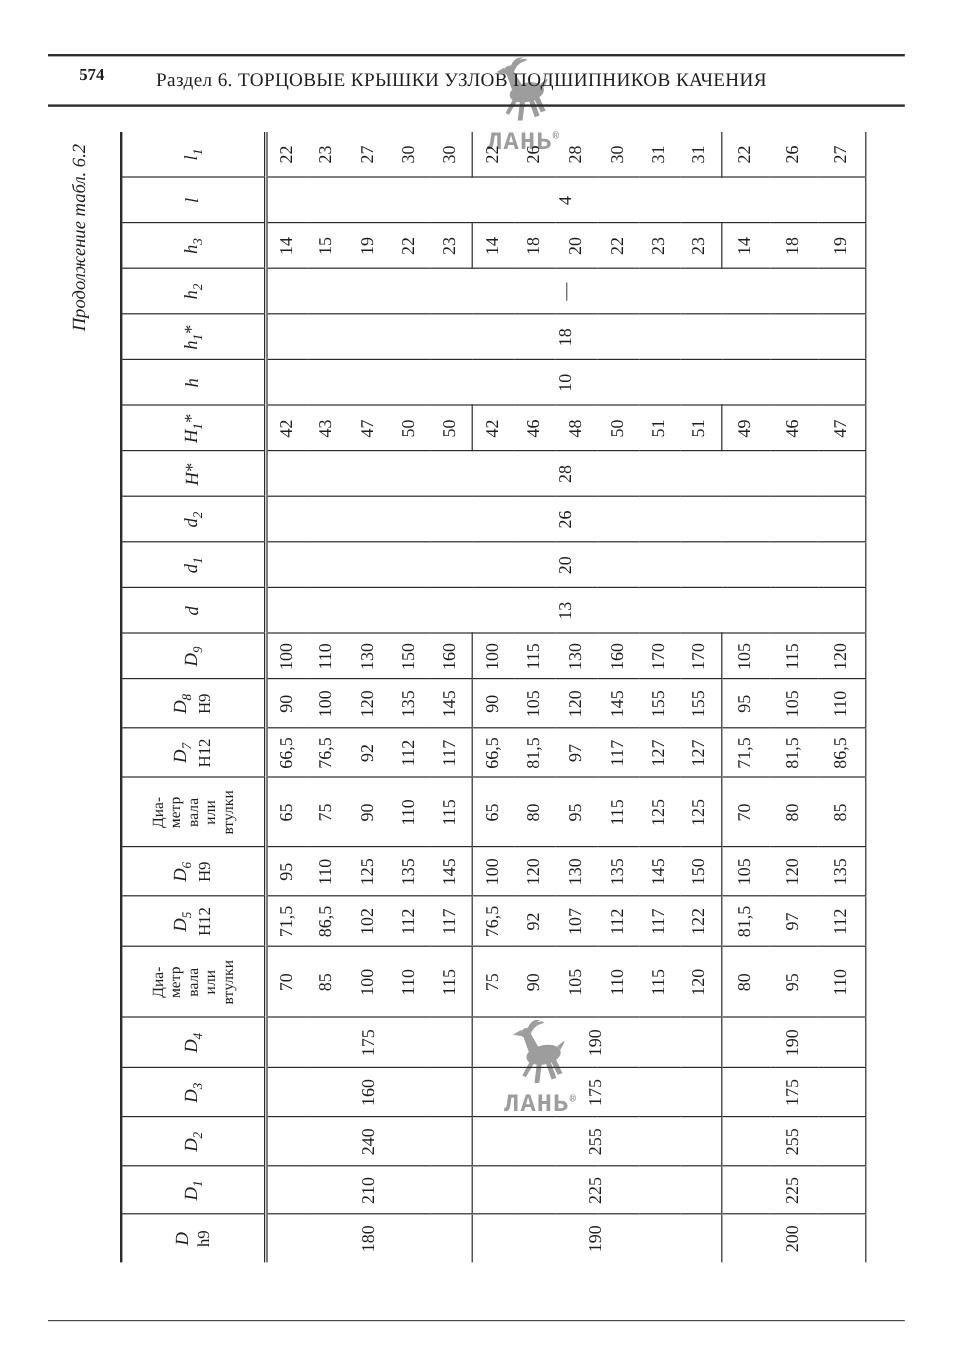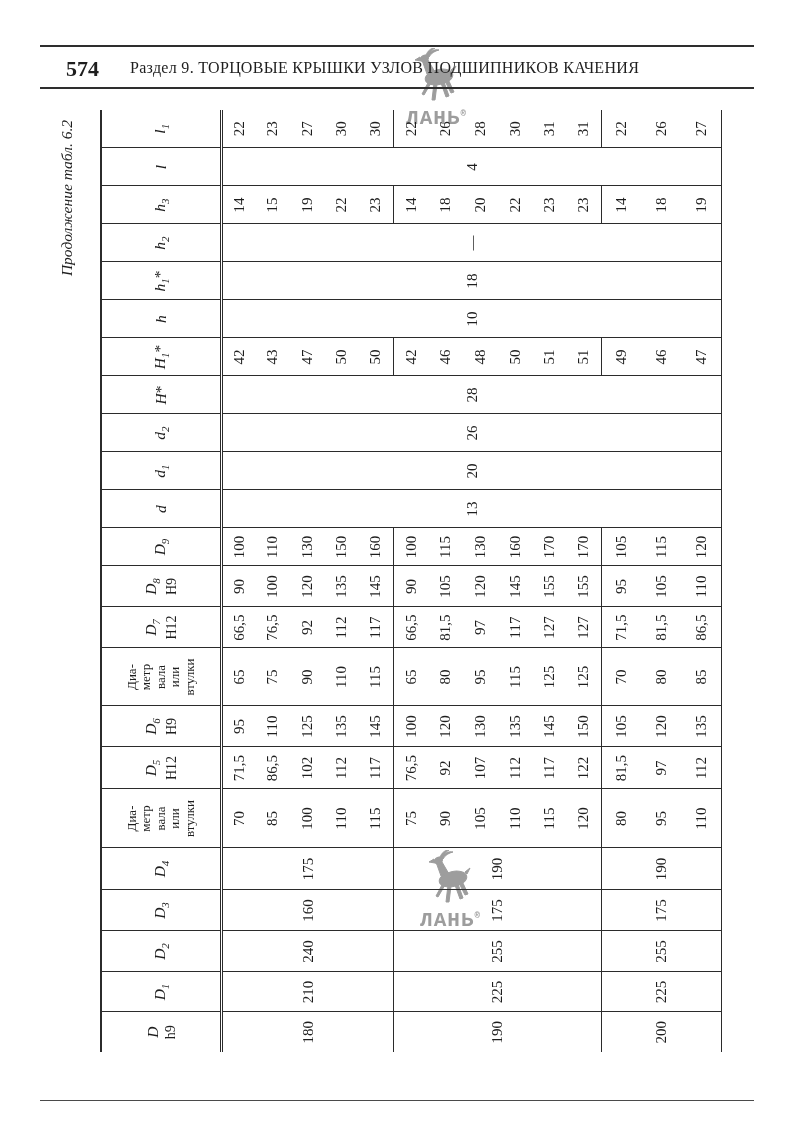--- a/index.html
+++ b/index.html
@@ -2,21 +2,21 @@
 <html><head>
 <meta charset="utf-8">
 <style>
   html,body{margin:0;padding:0;background:#ffffff;}
   .page{position:relative;width:794px;height:1137px;background:#ffffff;overflow:hidden;
         font-family:"Liberation Serif", serif;color:#1e1e1e;}
   .rule{position:absolute;left:40px;width:714px;background:#2e2e2e;z-index:3;}
   .rule-top{top:45px;height:2px;}
   .rule-head{top:87px;height:2px;}
   .rule-bottom{top:1100px;height:1.4px;background:#4a4a4a;}
-  .page-num{position:absolute;left:66px;top:56px;font-size:22px;font-weight:bold;z-index:3;}
+  .page-num{position:absolute;left:66px;top:56px;font-size:14px;font-weight:bold;z-index:3;}
   .section-title{position:absolute;left:130px;top:59px;font-size:16px;letter-spacing:0.3px;z-index:3;}
 
   .caption{position:absolute;left:58px;top:108px;width:180px;height:26px;
            transform-origin:top left;transform:rotate(-90deg) translateX(-180px);
            font-style:italic;font-size:15.5px;text-align:center;white-space:nowrap;z-index:3;}
 
   
   .wm{position:absolute;z-index:0;text-align:center;color:#9d9d9d;}
   .wm-text{font-family:Liberation Mono, monospace;font-weight:bold;font-size:21px;
            letter-spacing:1px;line-height:1;margin-top:-2px;}
@@ -44,21 +44,21 @@
   .tol{font-style:normal;font-size:14px;}
   .dim{font-size:13px;line-height:1.12;white-space:pre-line;font-style:normal;}
 </style>
 </head>
 <body>
 
 <div class="page">
 
   <div class="rule rule-top"></div>
   <div class="page-num">574</div>
-  <div class="section-title">Раздел 9. ТОРЦОВЫЕ КРЫШКИ УЗЛОВ ПОДШИПНИКОВ КАЧЕНИЯ</div>
+  <div class="section-title">Раздел 6. ТОРЦОВЫЕ КРЫШКИ УЗЛОВ ПОДШИПНИКОВ КАЧЕНИЯ</div>
   <div class="rule rule-head"></div>
 
   <div class="caption">Продолжение табл. 6.2</div>
 
   <div class="wm" style="left:396px;top:48px;width:80px;">
     <svg width="56" height="58" viewBox="0 0 56 58">
       <g fill="#9d9d9d" stroke="#9d9d9d" stroke-width="1">
         <path d="M19 7 C22 3 27 1 31 2 C27 3 23 5 21 9 Z"></path>
         <path d="M18 8 C19 3 23 0 27 0 C24 2 21 4 20 9 Z"></path>
         <ellipse cx="16.5" cy="10.5" rx="4.2" ry="3.2" transform="rotate(-30 16.5 10.5)"></ellipse>

